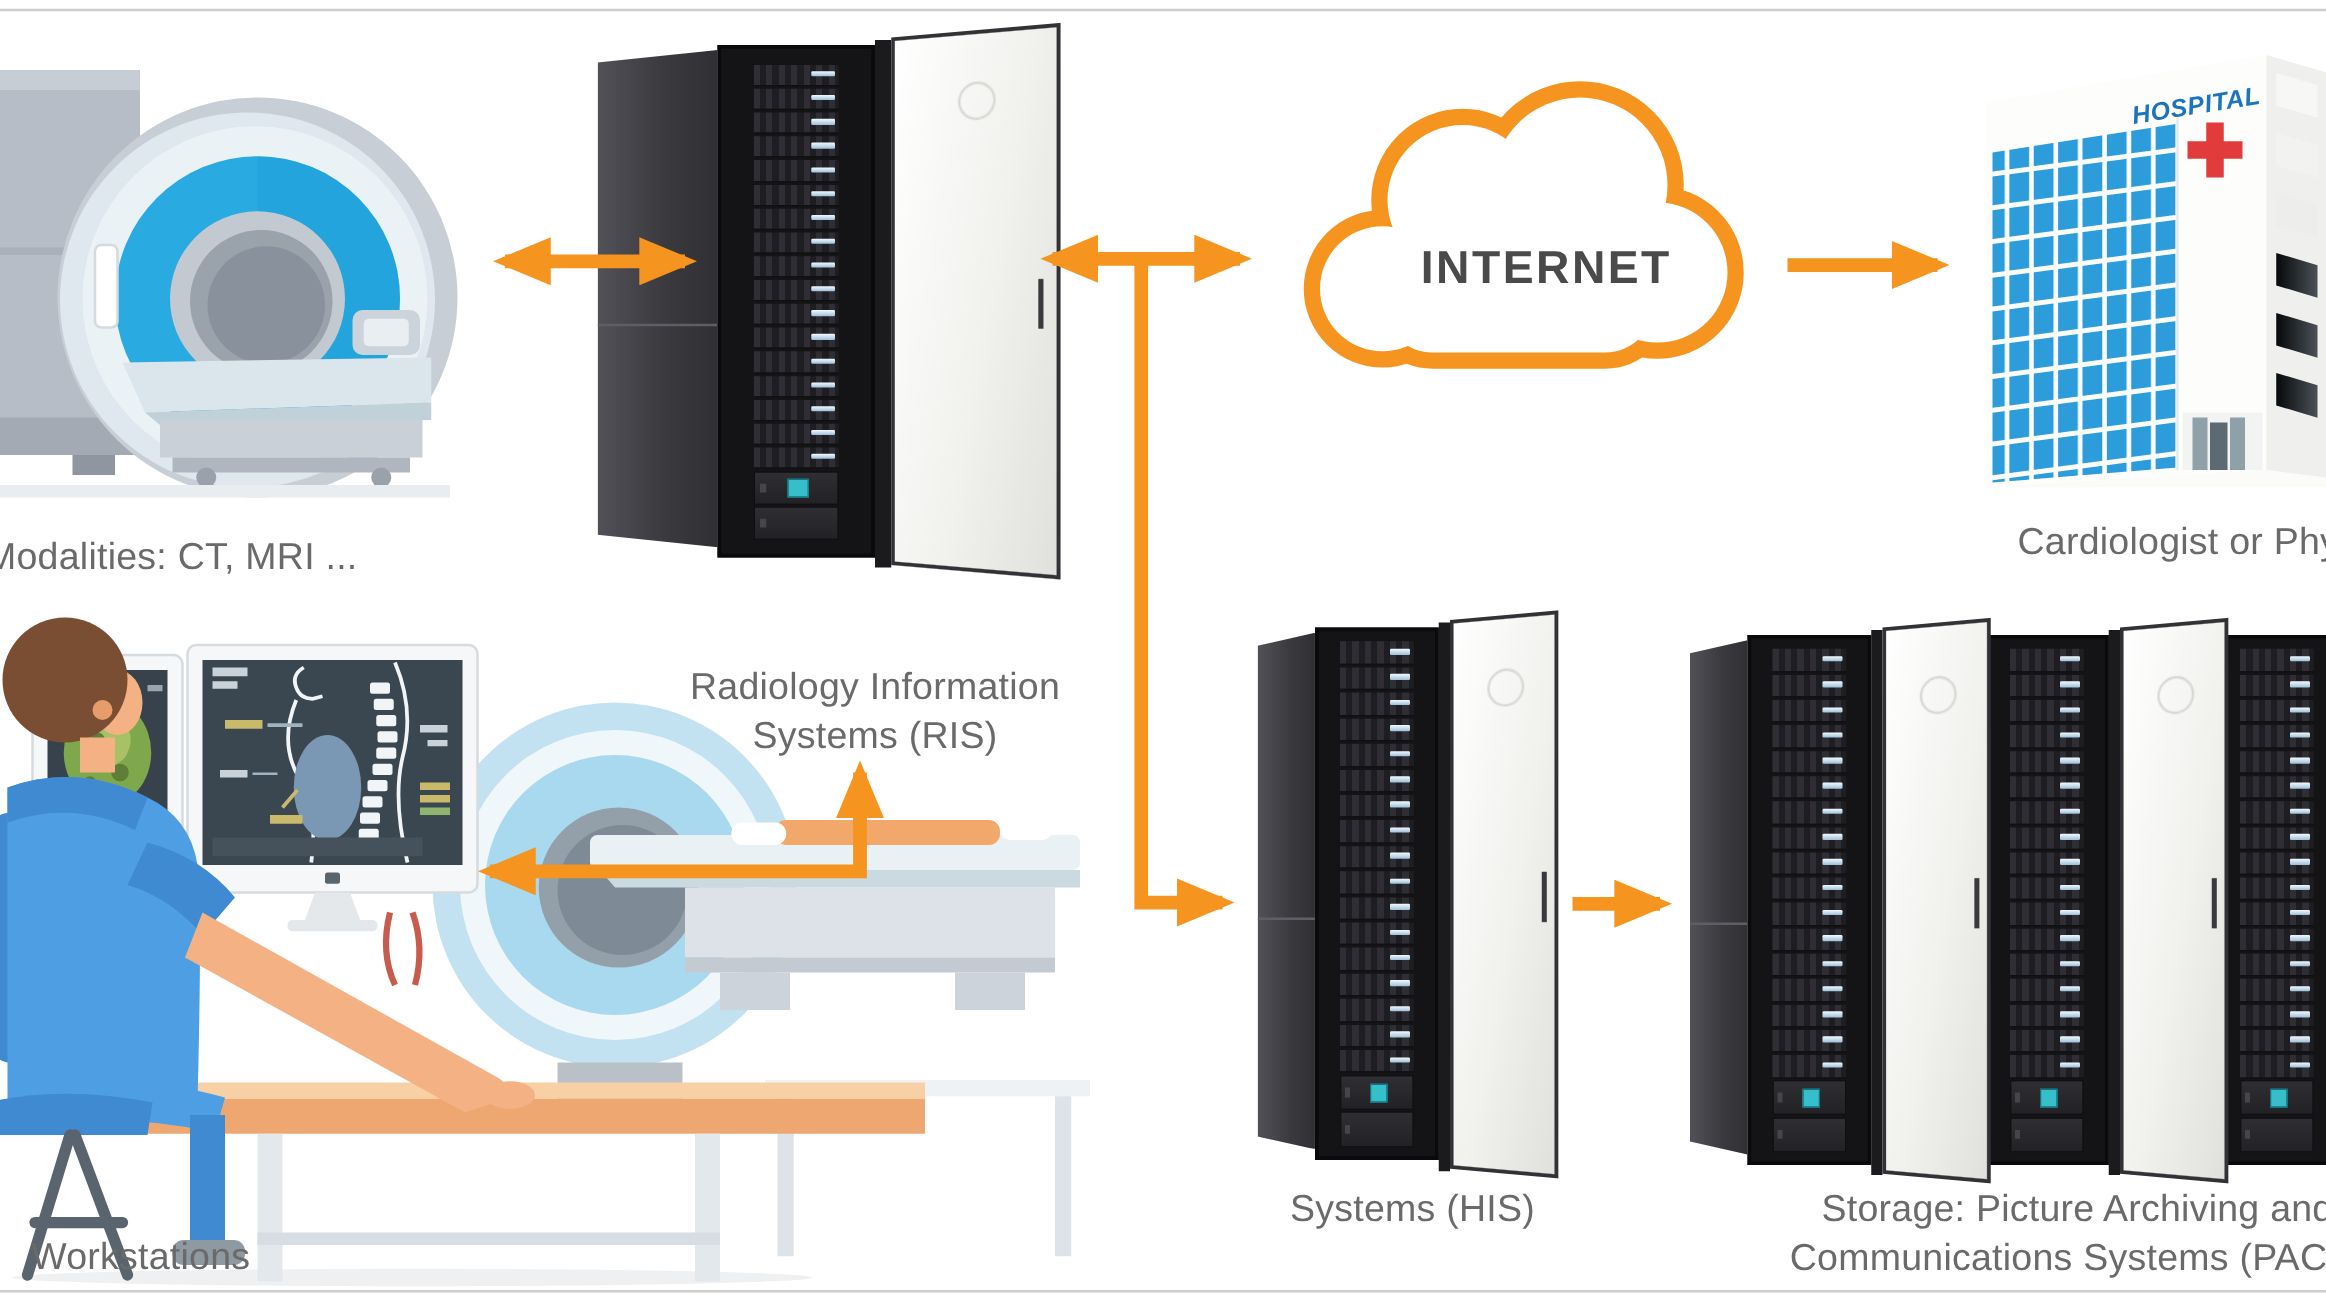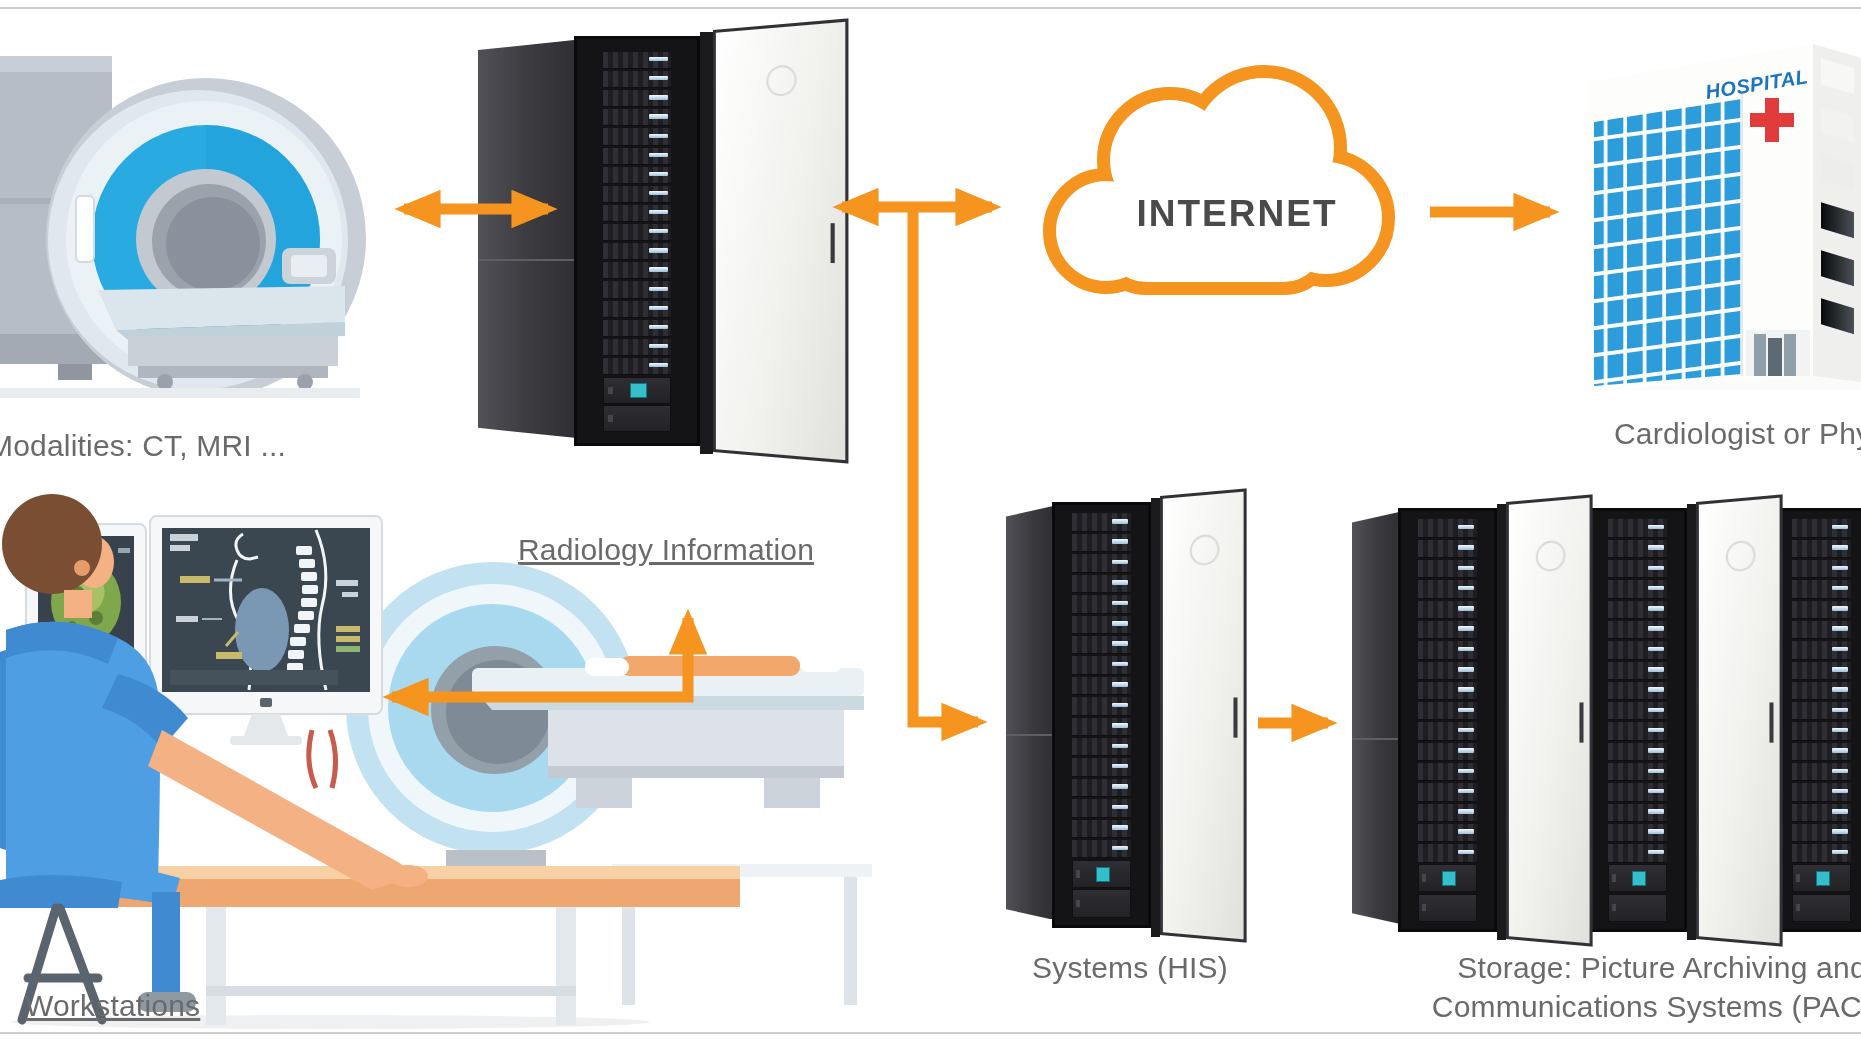--- a/index.html
+++ b/index.html
@@ -140,22 +140,23 @@
       <div class="r-drawer">
         <span class="r-dot"></span>
         </div>
     </div>
     <div class="r-hinge"></div>
     <div class="r-door">
       <span class="r-logo"></span>
       <span class="r-handle"></span>
       </div>
   </div>
-  <div class="node-label center" style="left:446px;top:530px;width:440px;text-decoration:underline;">
+  <div class="node-label center" style="left:480px;top:530px;width:440px;">
     <div>Radiology Information</div>
+    <div>Systems (RIS)</div>
   </div>
 
   <svg style="left:1042px;top:48px;" width="356" height="258" viewBox="0 0 356 258">
     <g stroke="#F5941F" stroke-width="26" fill="none">
       <circle cx="64" cy="183" r="50"></circle>
         <circle cx="128" cy="112" r="60"></circle>
       <circle cx="222" cy="100" r="70"></circle>
         <circle cx="284" cy="170" r="56"></circle>
       <rect x="64" y="140" width="218" height="94" rx="40"></rect>
     </g>
@@ -318,21 +319,21 @@
       <rect x="152" y="462" width="28" height="104" fill="#3F8AD0"></rect>
       <rect x="138" y="562" width="58" height="20" rx="9" fill="#8E99A2"></rect>
       <path d="M-10 452 q60 -14 132 0 l-4 26 l-124 0 z" fill="#3F8AD0"></path>
       <g stroke="#5A646E" stroke-width="9" stroke-linecap="round">
         <line x1="56" y1="478" x2="22" y2="590"></line>
           <line x1="60" y1="478" x2="102" y2="590"></line>
         <line x1="28" y1="548" x2="98" y2="548"></line>
       </g>
     </g>
   </svg>
-  <div class="node-label nowrap" style="left:25px;top:986px;text-decoration:underline;">Workstations</div>
+  <div class="node-label nowrap" style="left:25px;top:986px;">Workstations</div>
 
   <div class="rack" style="left:1006px;top:502px;width:242px;height:426px;z-index:6;">
     <div class="r-side"></div>
     <div class="r-front">
       <div class="r-units">
           <div class="r-unit">
             <span class="led"></span>
           </div>
           <div class="r-unit">
             <span class="led"></span>

